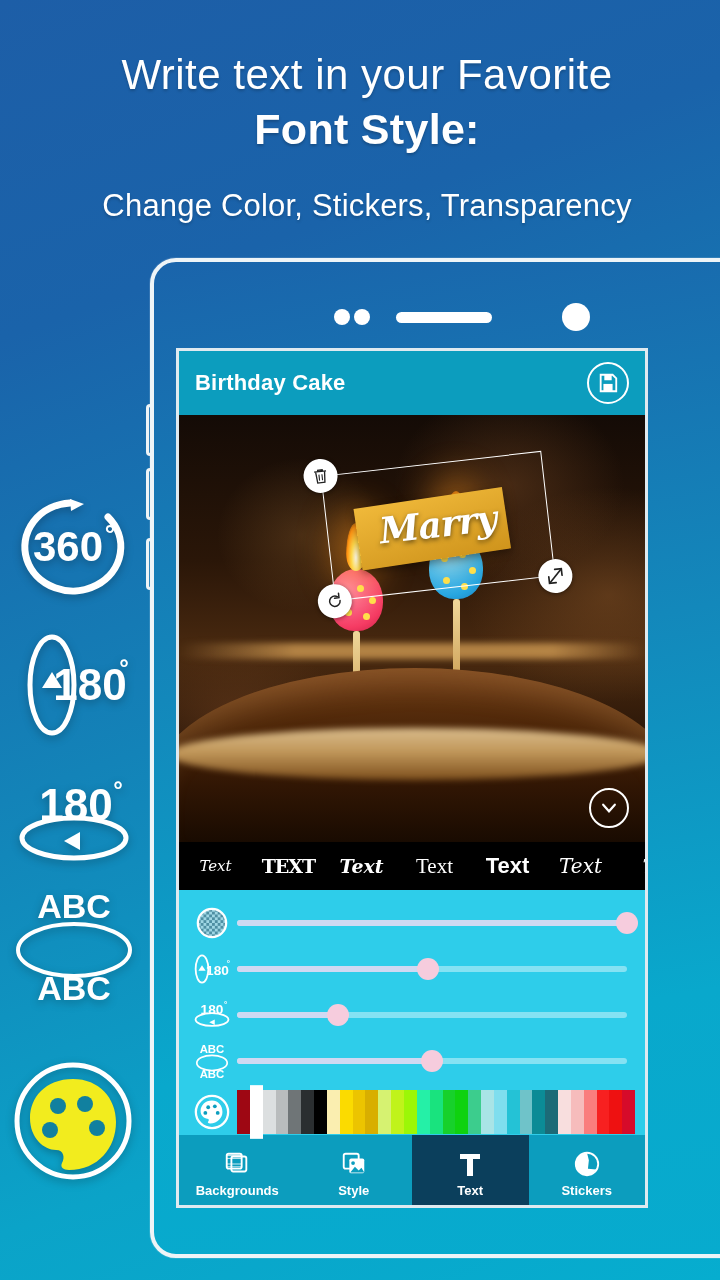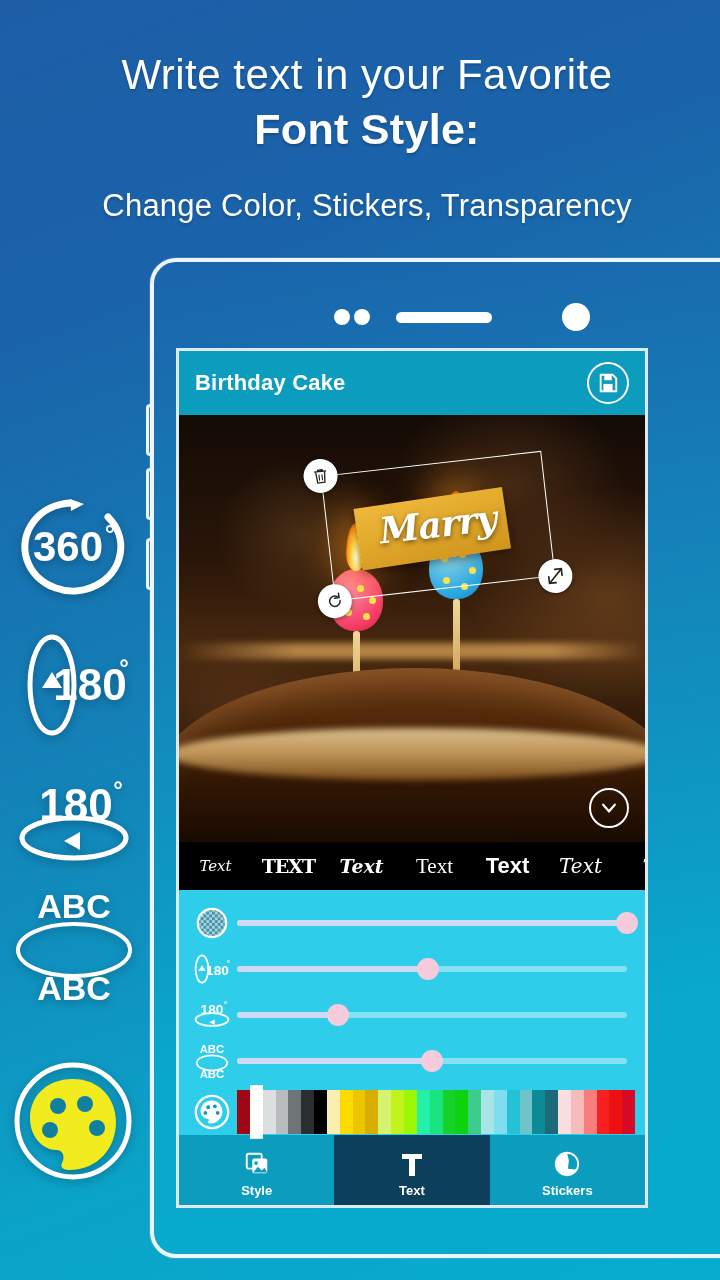--- a/index.html
+++ b/index.html
@@ -413,20 +413,30 @@
             <div class="sw" style="background: rgb(246, 188, 188);"></div>
             <div class="sw" style="background: rgb(250, 125, 125);"></div>
             <div class="sw" style="background: rgb(247, 32, 32);"></div>
             <div class="sw" style="background: rgb(238, 17, 17);"></div>
             <div class="sw" style="background: rgb(214, 11, 42);"></div>
           </div>
       </div>
     </div>
 
     <div class="nav">
+      <div class="navitem">
+        <div class="navicon">
+          <svg width="28" height="28" viewBox="0 0 30 30">
+            <rect x="9" y="7" width="16" height="16" rx="2" fill="none" stroke="#fff" stroke-width="2"></rect>
+            <rect x="4" y="4" width="16" height="16" rx="2" fill="none" stroke="#fff" stroke-width="2"></rect>
+            <path d="M4 6h16M4 9h16M4 15h16M4 18h16" stroke="#fff" stroke-width="1" opacity=".85"></path>
+          </svg>
+        </div>
+        <div class="navlabel">Backgrounds</div>
+      </div>
 
       <div class="navitem">
         <div class="navicon">
           <svg width="28" height="28" viewBox="0 0 30 30">
             <rect x="4" y="4" width="16" height="16" rx="2" fill="none" stroke="#fff" stroke-width="2"></rect>
             <rect x="10" y="9" width="16" height="16" rx="2" fill="#fff"></rect>
             <circle cx="14" cy="14" r="2" fill="#0c9dbe"></circle>
             <path d="M11 24l5-6 4 4 3-3 3 5z" fill="#0c9dbe"></path>
           </svg>
         </div>

